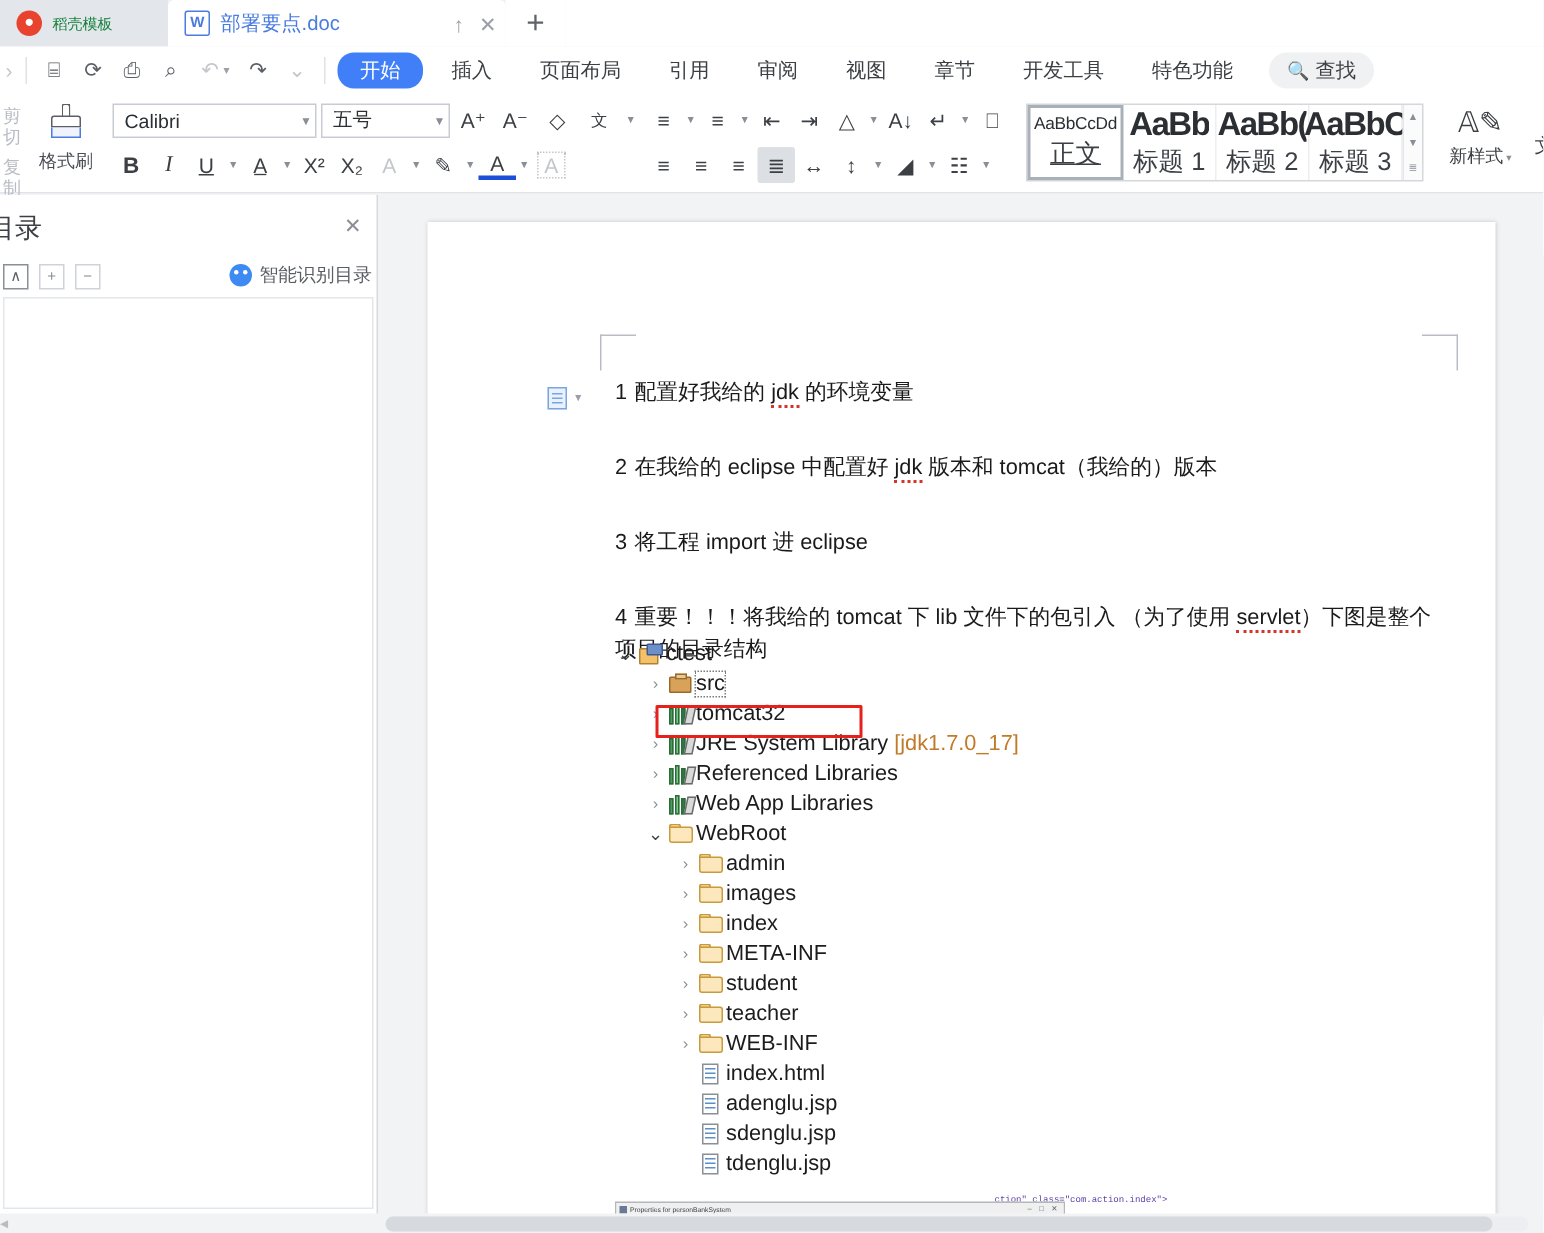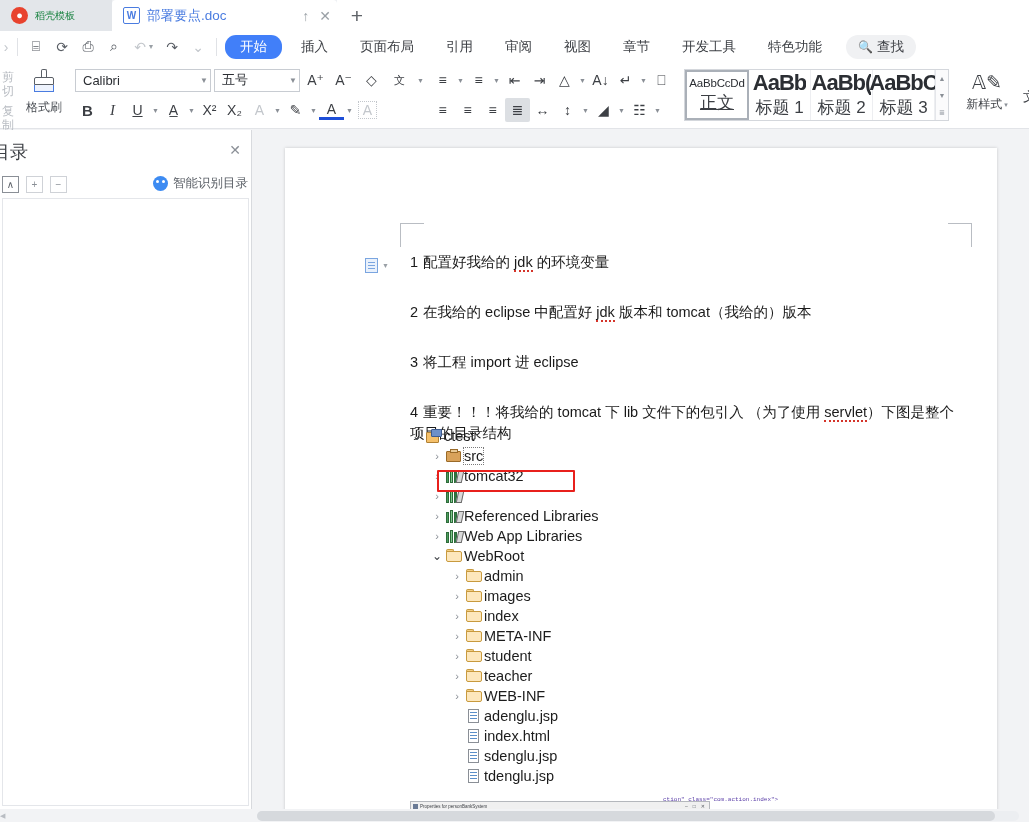--- a/index.html
+++ b/index.html
@@ -552,20 +552,21 @@
             <div class="trow ind2">
               <span class="tarrow">›</span>
               <span class="ticon">
                 <span class="ic-lib">
                   <span class="bk b1"></span>
                   <span class="bk b2"></span>
                   <span class="bk b3"></span>
                   <span class="jar"></span>
                 </span>
               </span>
+              <span class="tlabel">JRE System Library<span class="jre-ver"> [jdk1.7.0_17]</span></span>
             </div>
             <div class="trow ind2">
               <span class="tarrow">›</span>
               <span class="ticon">
                 <span class="ic-lib">
                   <span class="bk b1"></span>
                   <span class="bk b2"></span>
                   <span class="bk b3"></span>
                   <span class="jar"></span>
                 </span>
@@ -665,31 +666,31 @@
               <span class="tlabel">WEB-INF</span>
             </div>
             <div class="trow ind3">
               <span class="tarrow"></span>
               <span class="ticon">
                 <span class="ic-file">
                   <span class="pg"></span>
                   <span class="ln"></span>
                 </span>
               </span>
-              <span class="tlabel">adenglu.jsp</span>
+              <span class="tlabel">index.html</span>
             </div>
             <div class="trow ind3">
               <span class="tarrow"></span>
               <span class="ticon">
                 <span class="ic-file">
                   <span class="pg"></span>
                   <span class="ln"></span>
                 </span>
               </span>
-              <span class="tlabel">index.html</span>
+              <span class="tlabel">adenglu.jsp</span>
             </div>
             <div class="trow ind3">
               <span class="tarrow"></span>
               <span class="ticon">
                 <span class="ic-file">
                   <span class="pg"></span>
                   <span class="ln"></span>
                 </span>
               </span>
               <span class="tlabel">sdenglu.jsp</span>

